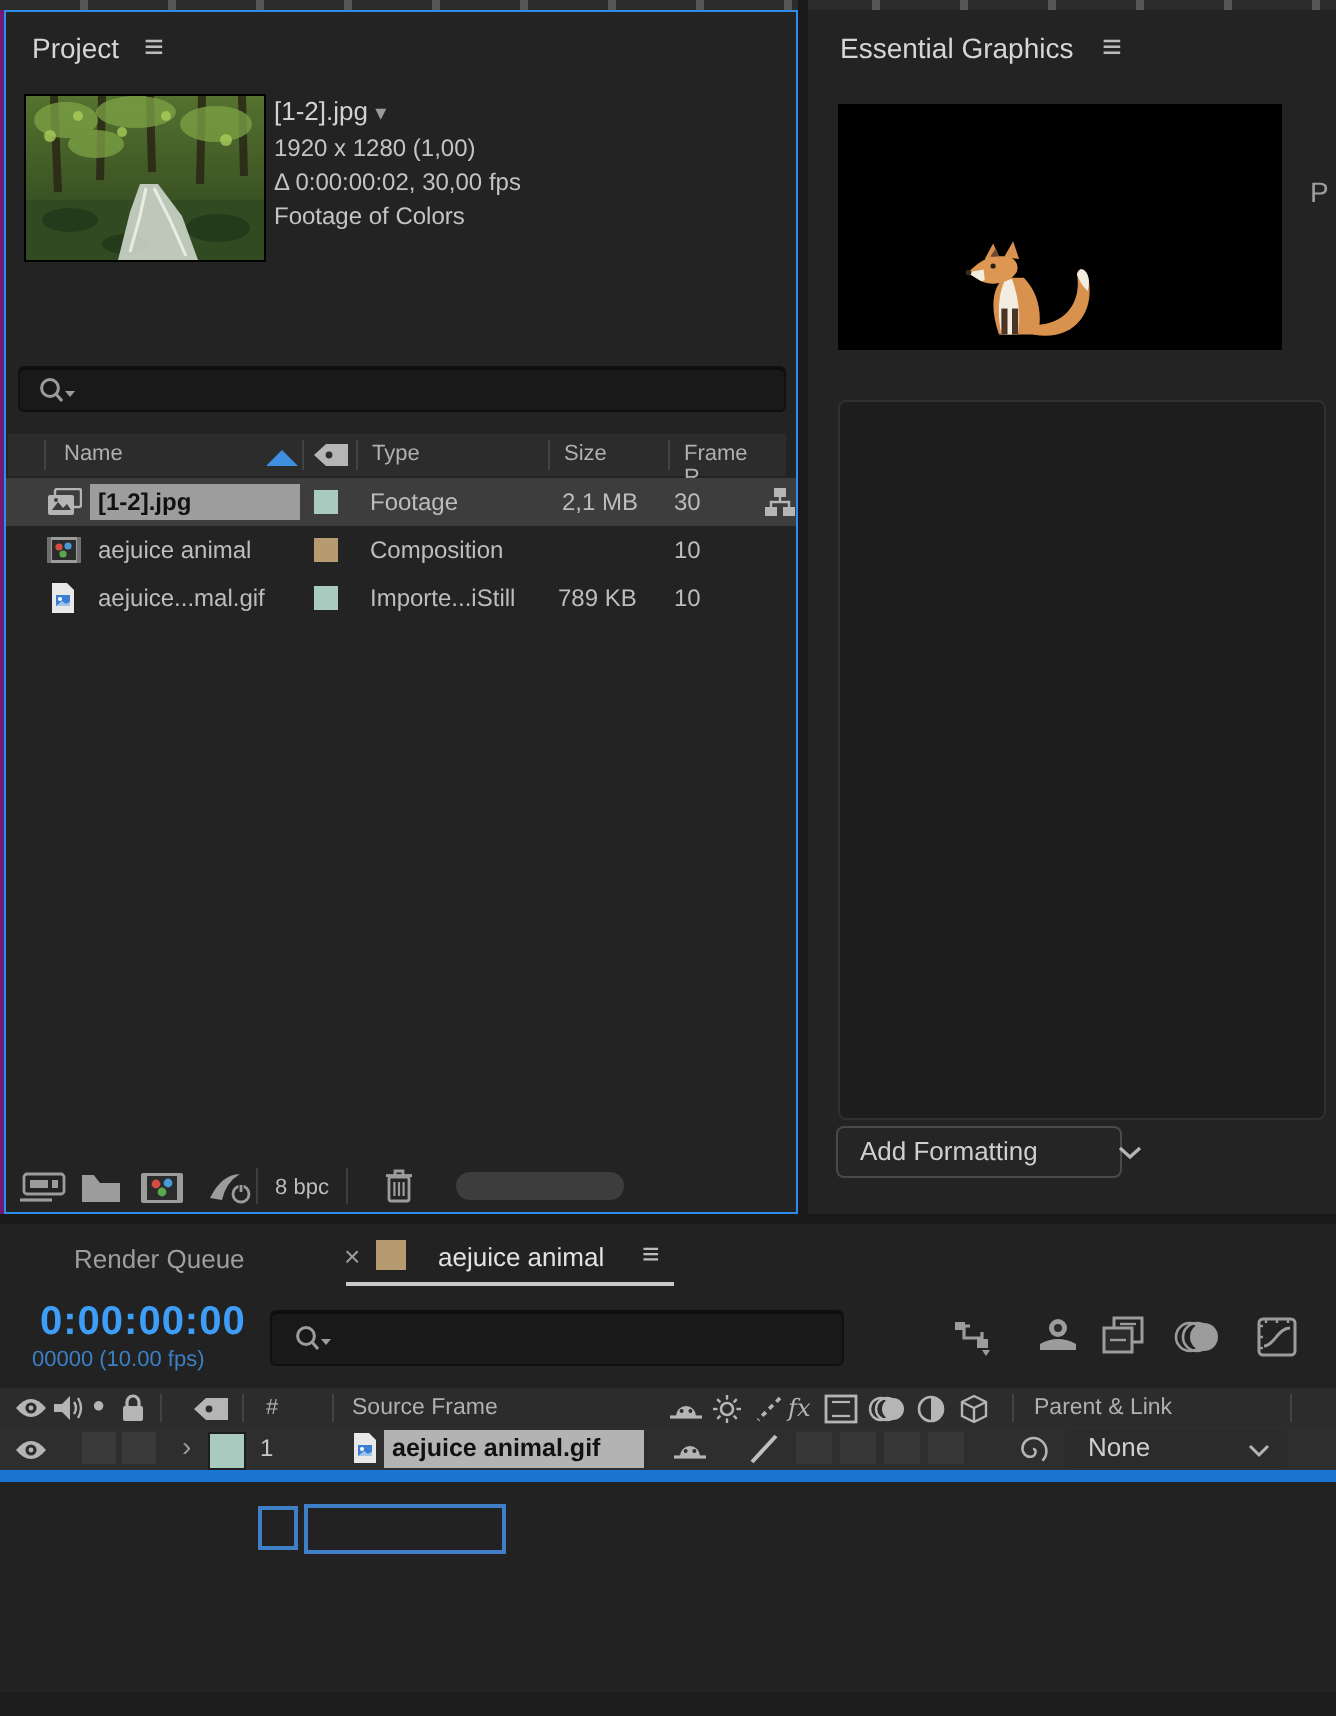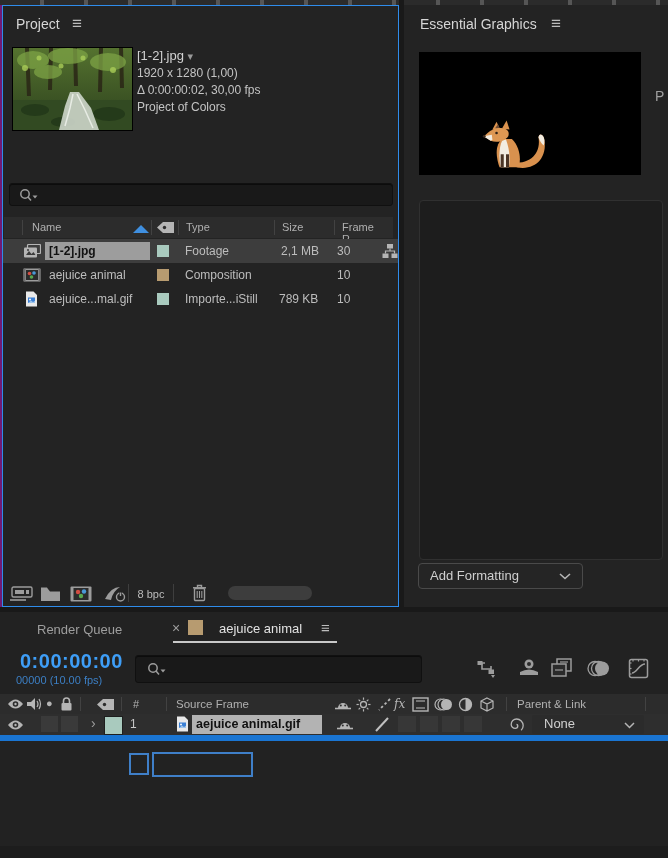--- a/index.html
+++ b/index.html
@@ -83,21 +83,21 @@
       </svg>
     </div>
 
     <div class="abs" style="left:134px;top:41px;line-height:17px;">
       <div style="font-size:13px;color:#d2d2d2;">
         <span>[1-2].jpg</span>
         <span style="color:#9a9a9a;font-size:11px;">▾</span>
       </div>
       <div class="cell-text" style="color:#c4c4c4;">1920 x 1280 (1,00)</div>
       <div class="cell-text" style="color:#c4c4c4;">Δ 0:00:00:02, 30,00 fps</div>
-      <div class="cell-text" style="color:#c4c4c4;">Project of Colors</div>
+      <div class="cell-text" style="color:#c4c4c4;">Footage of Colors</div>
     </div>
 
     <div class="abs searchbox" style="left:6px;top:177px;width:382px;height:21px;">
       <svg class="abs" style="left:8px;top:4px;" width="22" height="14" viewBox="0 0 22 14">
         <circle cx="7" cy="6" r="4.2" fill="none" stroke="#9c9c9c" stroke-width="1.5"></circle>
         <line x1="10" y1="9" x2="13" y2="12.5" stroke="#9c9c9c" stroke-width="1.5"></line>
         <polygon points="14.5,7.5 19.5,7.5 17,10.5" fill="#9c9c9c"></polygon>
       </svg>
     </div>
 
@@ -228,21 +228,21 @@
         <path d="M2 13.8 L 9 12.5 L 9.5 17 L 8 17.5 Z" fill="#f2ece1"></path>
         <circle cx="2.6" cy="13.8" r="1.2" fill="#39281c"></circle>
         <circle cx="13" cy="11" r="1.1" fill="#2f2017"></circle>
       </svg>
     </div>
 
     <div class="abs" style="left:251px;top:83px;font-size:14px;color:#9f9f9f;">P</div>
 
     <div class="abs" style="left:15px;top:195px;width:242px;height:358px;background:#1d1d1d;border:1px solid #303030;border-radius:4px;"></div>
 
-    <div class="abs" style="left:14px;top:558px;width:165px;height:26px;background:#252525;border:1px solid #4a4a4a;border-radius:4px;box-sizing:border-box;">
+    <div class="abs" style="left:14px;top:558px;width:143px;height:26px;background:#252525;border:1px solid #4a4a4a;border-radius:4px;box-sizing:border-box;">
       <span style="position:absolute;left:11px;top:4px;font-size:13px;color:#cfcfcf;">Add Formatting</span>
       <svg class="abs" style="left:140px;top:9px;" width="12" height="7" viewBox="0 0 12 7">
         <polyline points="1,1 6,5.5 11,1" fill="none" stroke="#b5b5b5" stroke-width="1.6"></polyline>
       </svg>
     </div>
   </div>
 
   <div class="abs" style="left:0;top:607px;width:668px;height:5px;background:#191919;"></div>
 
   <div class="abs" style="left:0;top:612px;width:668px;height:246px;background:#222;">

